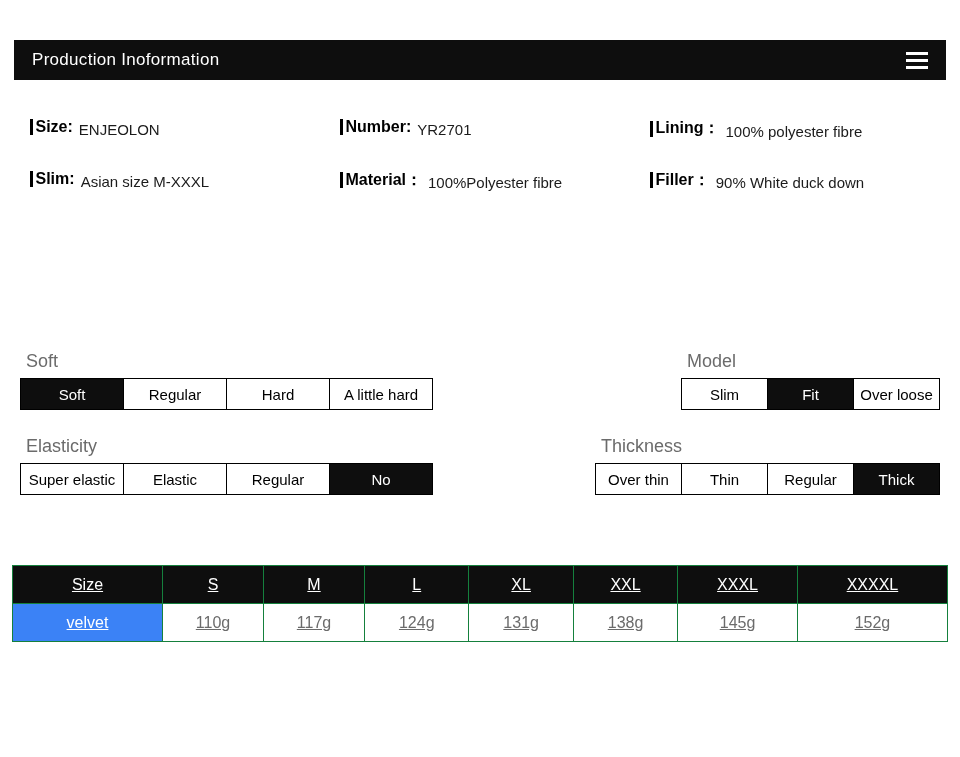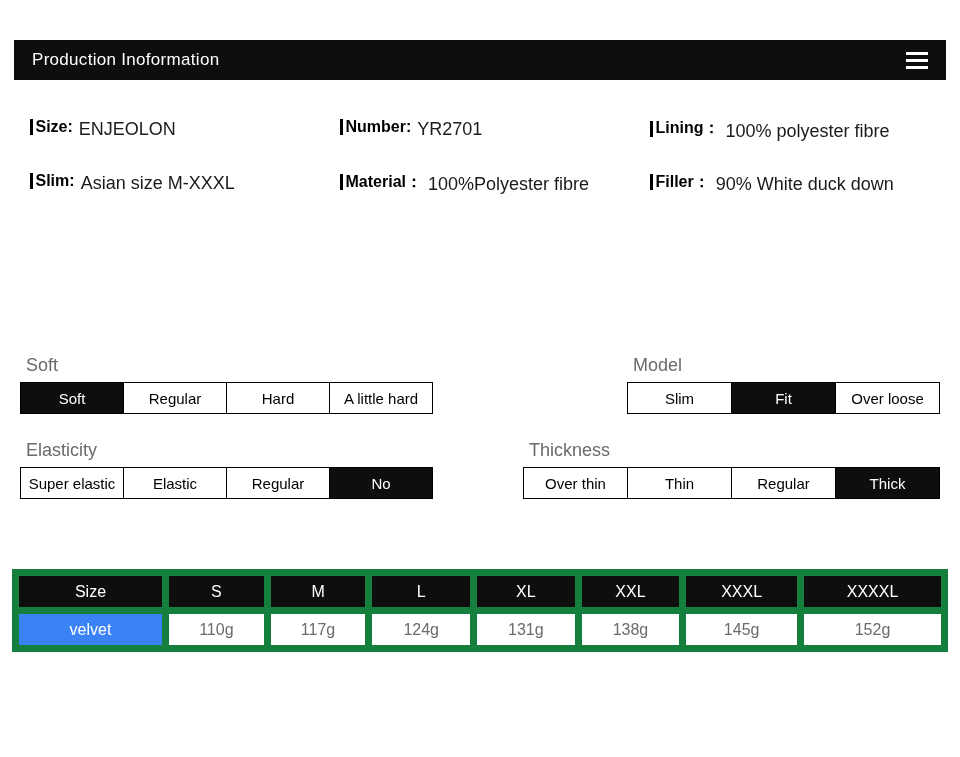--- a/index.html
+++ b/index.html
@@ -12,38 +12,38 @@
   .header-title { font-size: 17px; font-weight: 500; letter-spacing: 0.3px; }
   .hamburger { display: flex; flex-direction: column; gap: 4px; }
   .hamburger span { display: block; width: 22px; height: 3px; background: #fff; }
   .info-grid {
     display: grid; grid-template-columns: 310px 310px 310px;
     row-gap: 30px; margin: 38px 0 0 30px;
   }
   .info-item { display: flex; align-items: baseline; font-size: 16px; }
   .info-label { font-weight: 700; margin-right: 6px; display: inline-flex; align-items: center; }
   .info-label::before { content: ""; display: inline-block; width: 2.5px; height: 16px; background: #000; margin-right: 3px; }
-  .info-value { font-weight: 400; font-size: 18px; color: #1b1b1b; }
+  .info-value { font-weight: 400; font-size: 15px; color: #1b1b1b; }
   .props-row {
     display: flex; justify-content: space-between; margin-top: 160px; padding: 0 20px;
   }
   .prop-group { }
   .prop-label { color: #6b6b6b; font-size: 18px; margin-bottom: 6px; padding-left: 6px; }
   .seg { display: flex; }
   .seg-cell {
     border: 1px solid #000; height: 32px; display: flex; align-items: center; justify-content: center;
     font-size: 15px; background: #fff; color: #000; margin-left: -1px;
   }
   .seg-cell:first-child { margin-left: 0; }
   .seg-cell.sel { background: #0e0e0e; color: #fff; }
-  .w104 { width: 104px; } .w105 { width: 105px; }
+  .w104 { width: 104px; } .w105 { width: 87px; }
   .size-table-wrap { margin: 70px 12px 0 12px; }
   .size-table { width: 100%; border-collapse: collapse; }
   .size-table th, .size-table td {
-    border: 7px solid #15803d; height: 38px; text-align: center; font-weight: 400; font-size: 16px;
+    border: 1px solid #15803d; height: 38px; text-align: center; font-weight: 400; font-size: 16px; text-decoration: underline;
   }
   .size-table th { background: #0e0e0e; color: #fff; }
   .size-table td.rowhead { background: #3b82f6; color: #fff; }
   .size-table td { color: #6b6b6b; }
 </style>
 </head>
 <body>
 
 <div class="header-bar">
   <div class="header-title">Production Inoformation</div>

